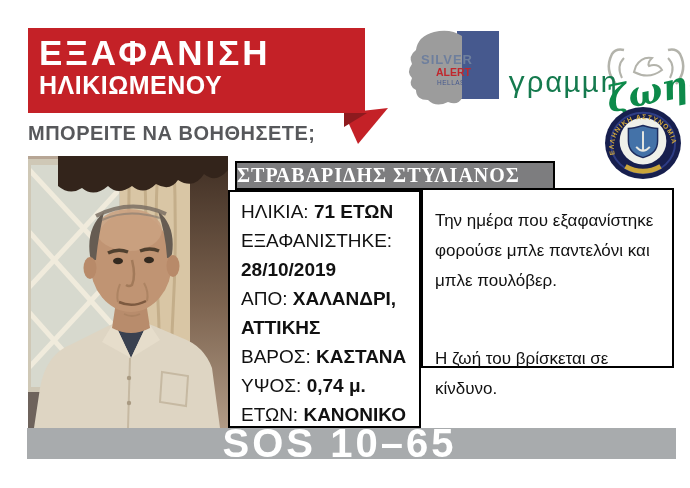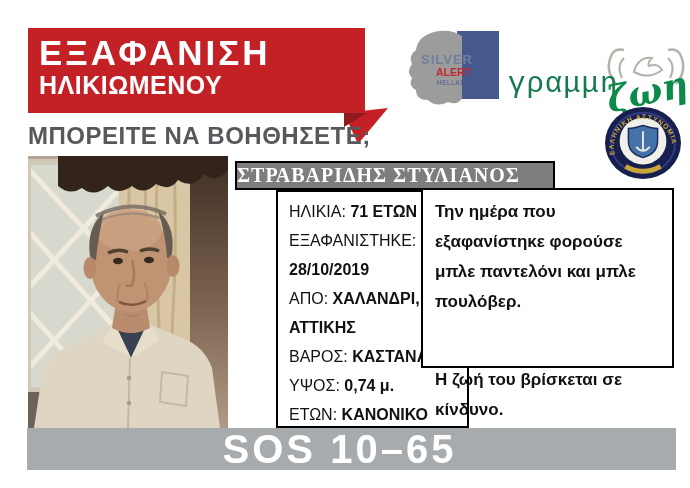--- a/index.html
+++ b/index.html
@@ -10,21 +10,21 @@
   .page{position:relative;width:690px;height:488px;background:#fff;overflow:hidden;
         font-family:"Liberation Sans","DejaVu Sans",sans-serif;}
 
   
   .banner{position:absolute;left:28px;top:28px;width:337px;height:85px;background:var(--red);
           color:#fff;font-weight:bold;padding:7px 8px 0 11px;box-sizing:border-box;line-height:1;}
   .banner .l1{font-size:35px;letter-spacing:3px;}
   .banner .l2{font-size:25px;letter-spacing:.5px;margin-top:3px;}
   .ribbon{position:absolute;left:336px;top:108px;}
   .rf-bright{fill:var(--red);} .rf-dark{fill:var(--red-dark);}
-  .subheadline{position:absolute;left:28px;top:122px;font-size:24px;font-weight:bold;
+  .subheadline{position:absolute;left:28px;top:122px;font-size:20px;font-weight:bold;
                color:var(--headline-gray);letter-spacing:.5px;}
 
   
   .silver{position:absolute;left:400px;top:28px;width:105px;height:85px;}
   .lifeline{position:absolute;left:508px;top:44px;width:182px;height:82px;}
   .lifeline .w1{position:absolute;left:0;top:24px;font-size:29px;color:var(--green);letter-spacing:1px;font-family:Liberation Mono, monospace;}
   .lifeline .w2{position:absolute;left:98px;top:24px;font-size:36px;color:#0d8a4a;
                 font-family:"DejaVu Serif","Liberation Serif",serif;font-style:italic;font-weight:bold;
                 transform:rotate(-12deg);}
   .lifeline svg{position:absolute;left:94px;top:0;}
@@ -34,30 +34,30 @@
   .photo{position:absolute;left:28px;top:156px;width:200px;height:272px;}
 
   
   .name-bar{position:absolute;left:235px;top:161px;width:320px;height:29px;background:var(--name-bar-gray);
             border:2px solid #000;box-sizing:border-box;color:#fff;
             font-family:"Liberation Serif","DejaVu Serif",serif;font-weight:bold;font-size:20px;
             line-height:24px;letter-spacing:1px;}
 
   
   .info-box{position:absolute;left:228px;top:190px;width:193px;height:238px;border:2px solid #000;
-            box-sizing:border-box;background:#fff;padding:5px 0 0 11px;font-size:16px;color:#111;margin-left:48px;}
+            box-sizing:border-box;background:#fff;padding:5px 0 0 11px;font-size:19px;color:#111;}
   .info-line{line-height:29px;white-space:nowrap;min-height:29px;}
   .desc-box{position:absolute;left:421px;top:188px;width:253px;height:180px;border:2px solid #000;
-            box-sizing:border-box;background:#fff;padding:7px 12px;font-size:17px;font-weight:bold;
+            box-sizing:border-box;background:#fff;padding:16px 12px;font-size:17px;font-weight:normal;
             line-height:30px;color:#111;}
   .desc-box p{margin:0;}
   .desc-box .p2{margin-top:48px;}
 
   
-  .sos-bar{position:absolute;left:27px;top:428px;width:649px;height:42px;background:var(--sos-bar-gray);
+  .sos-bar{position:absolute;left:27px;top:428px;width:649px;height:31px;background:var(--sos-bar-gray);
            color:#fff;display:flex;align-items:center;justify-content:center;}
   .sos-text{font-size:40px;font-weight:800;letter-spacing:3px;transform:translateX(-12px);}
 </style>
 </head>
 <body>
 
 <div class="page">
 
   <div class="banner">
     <div class="l1">ΕΞΑΦΑΝΙΣΗ</div>

